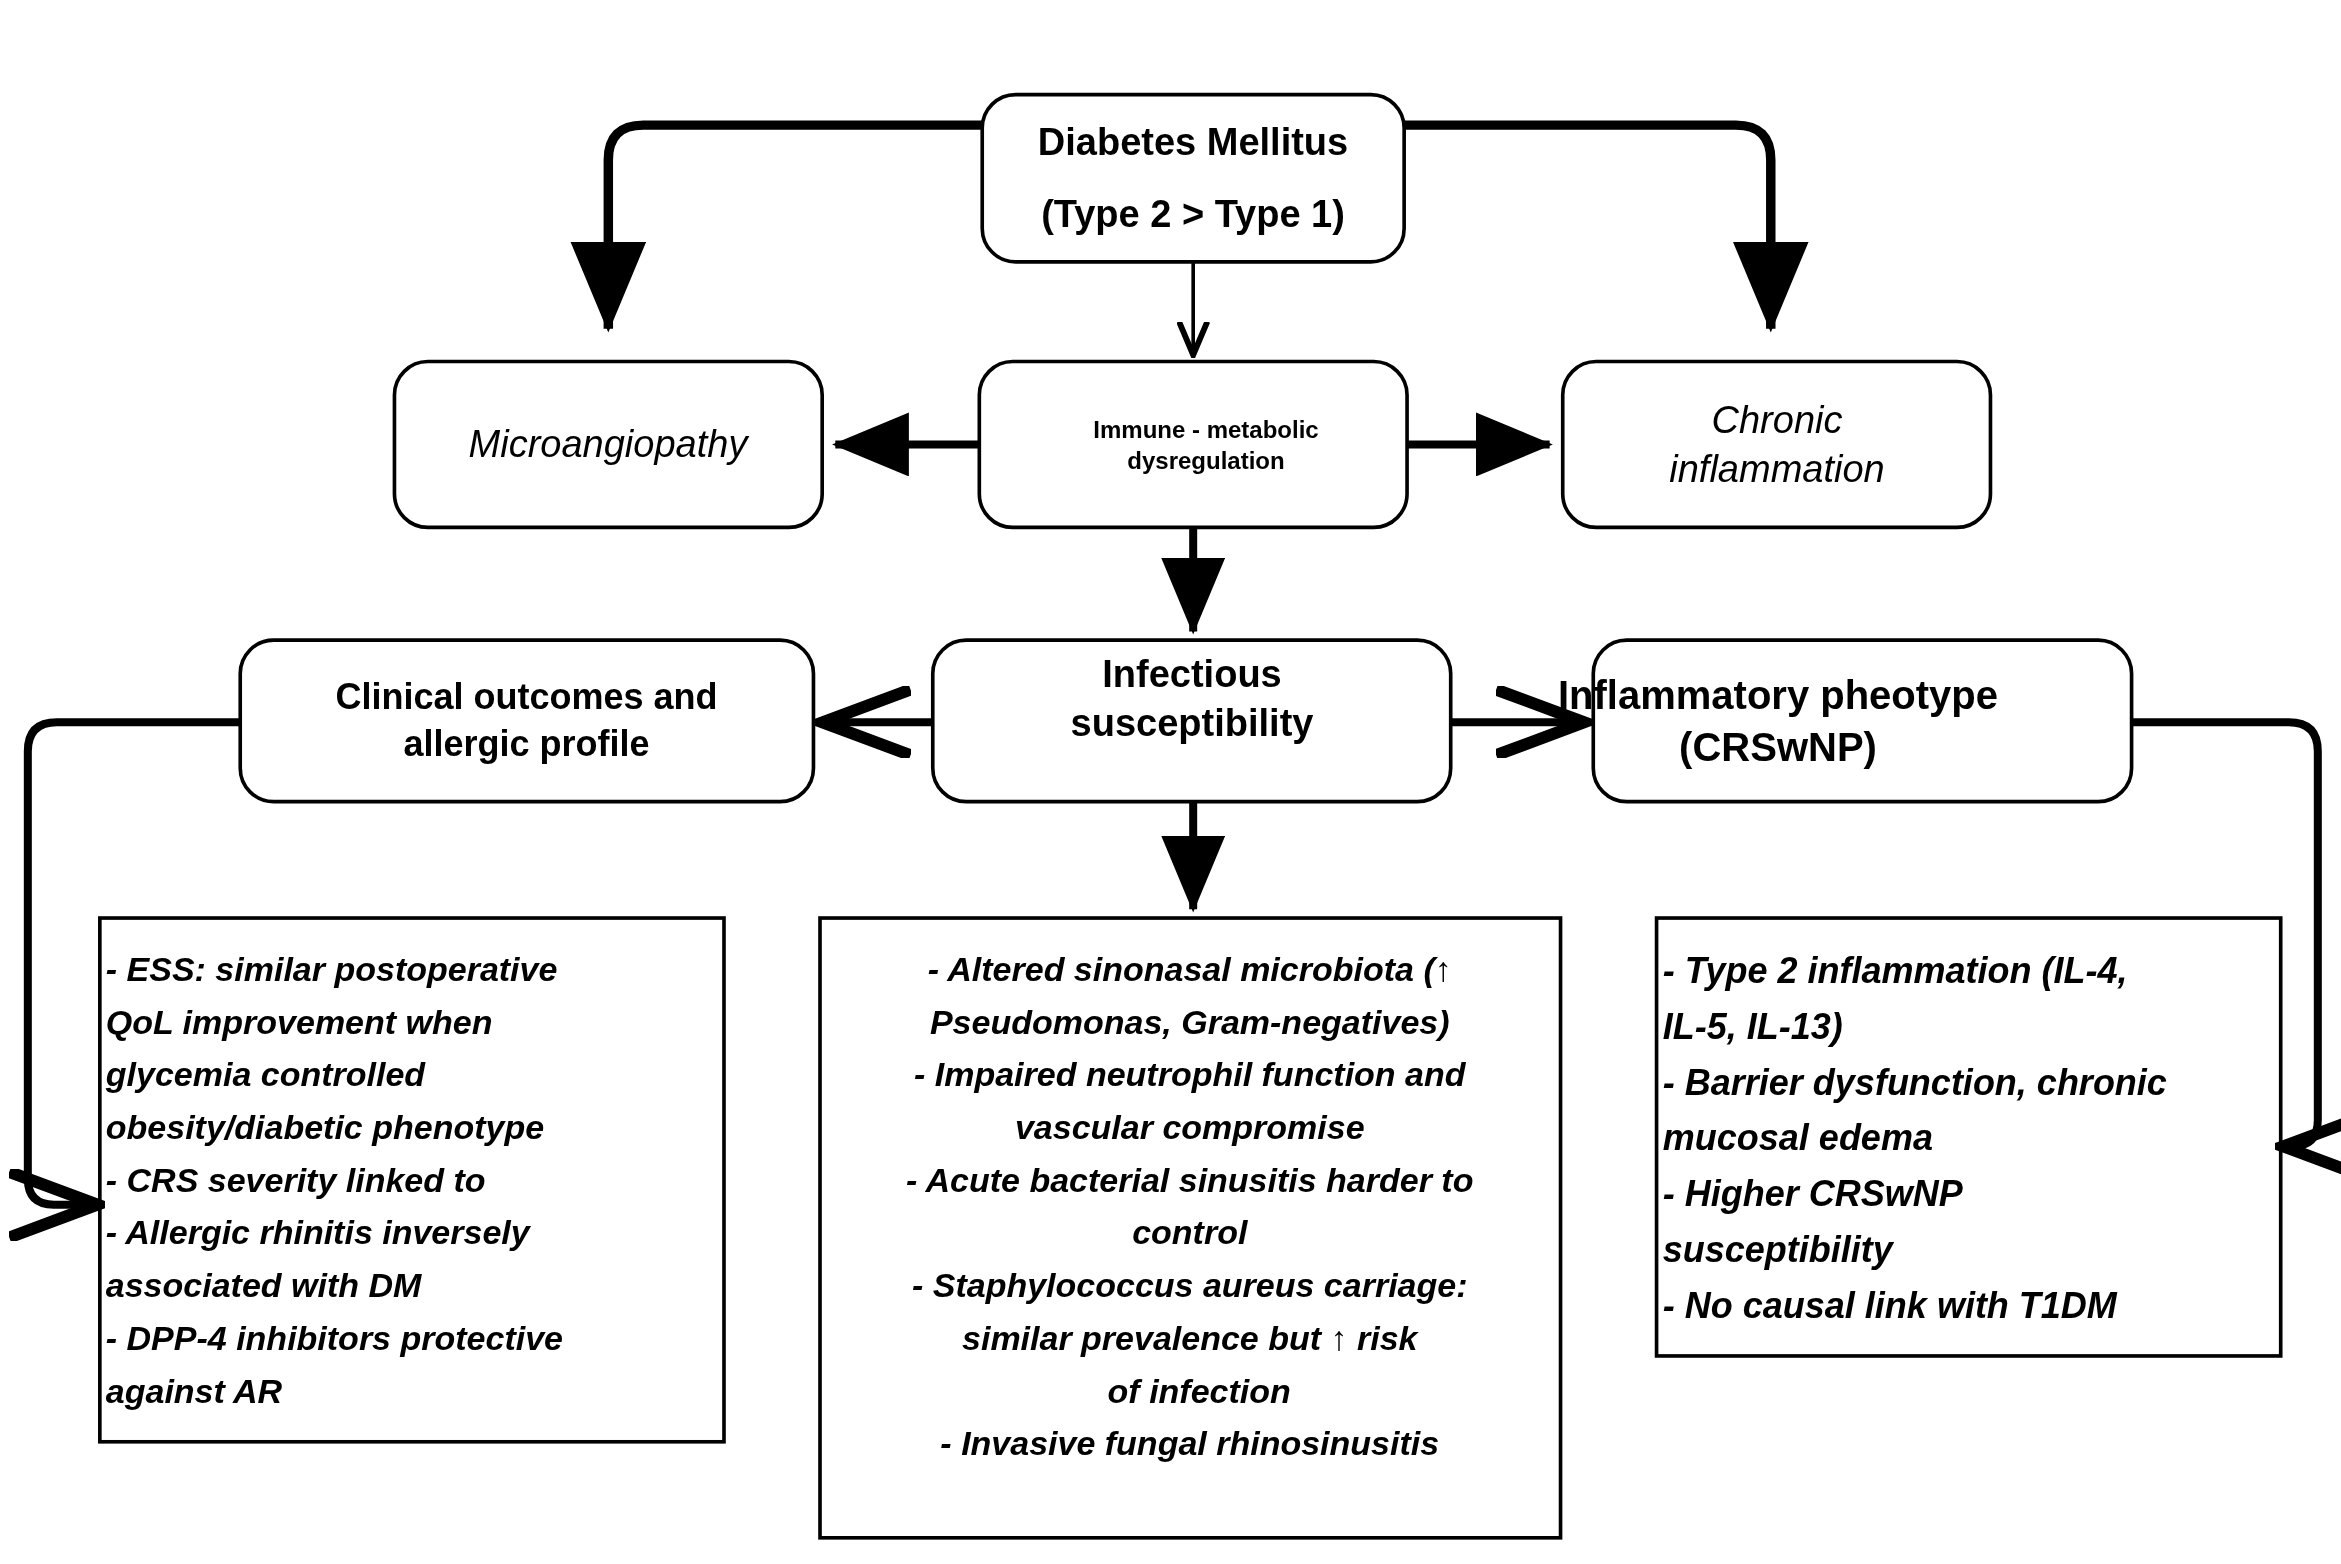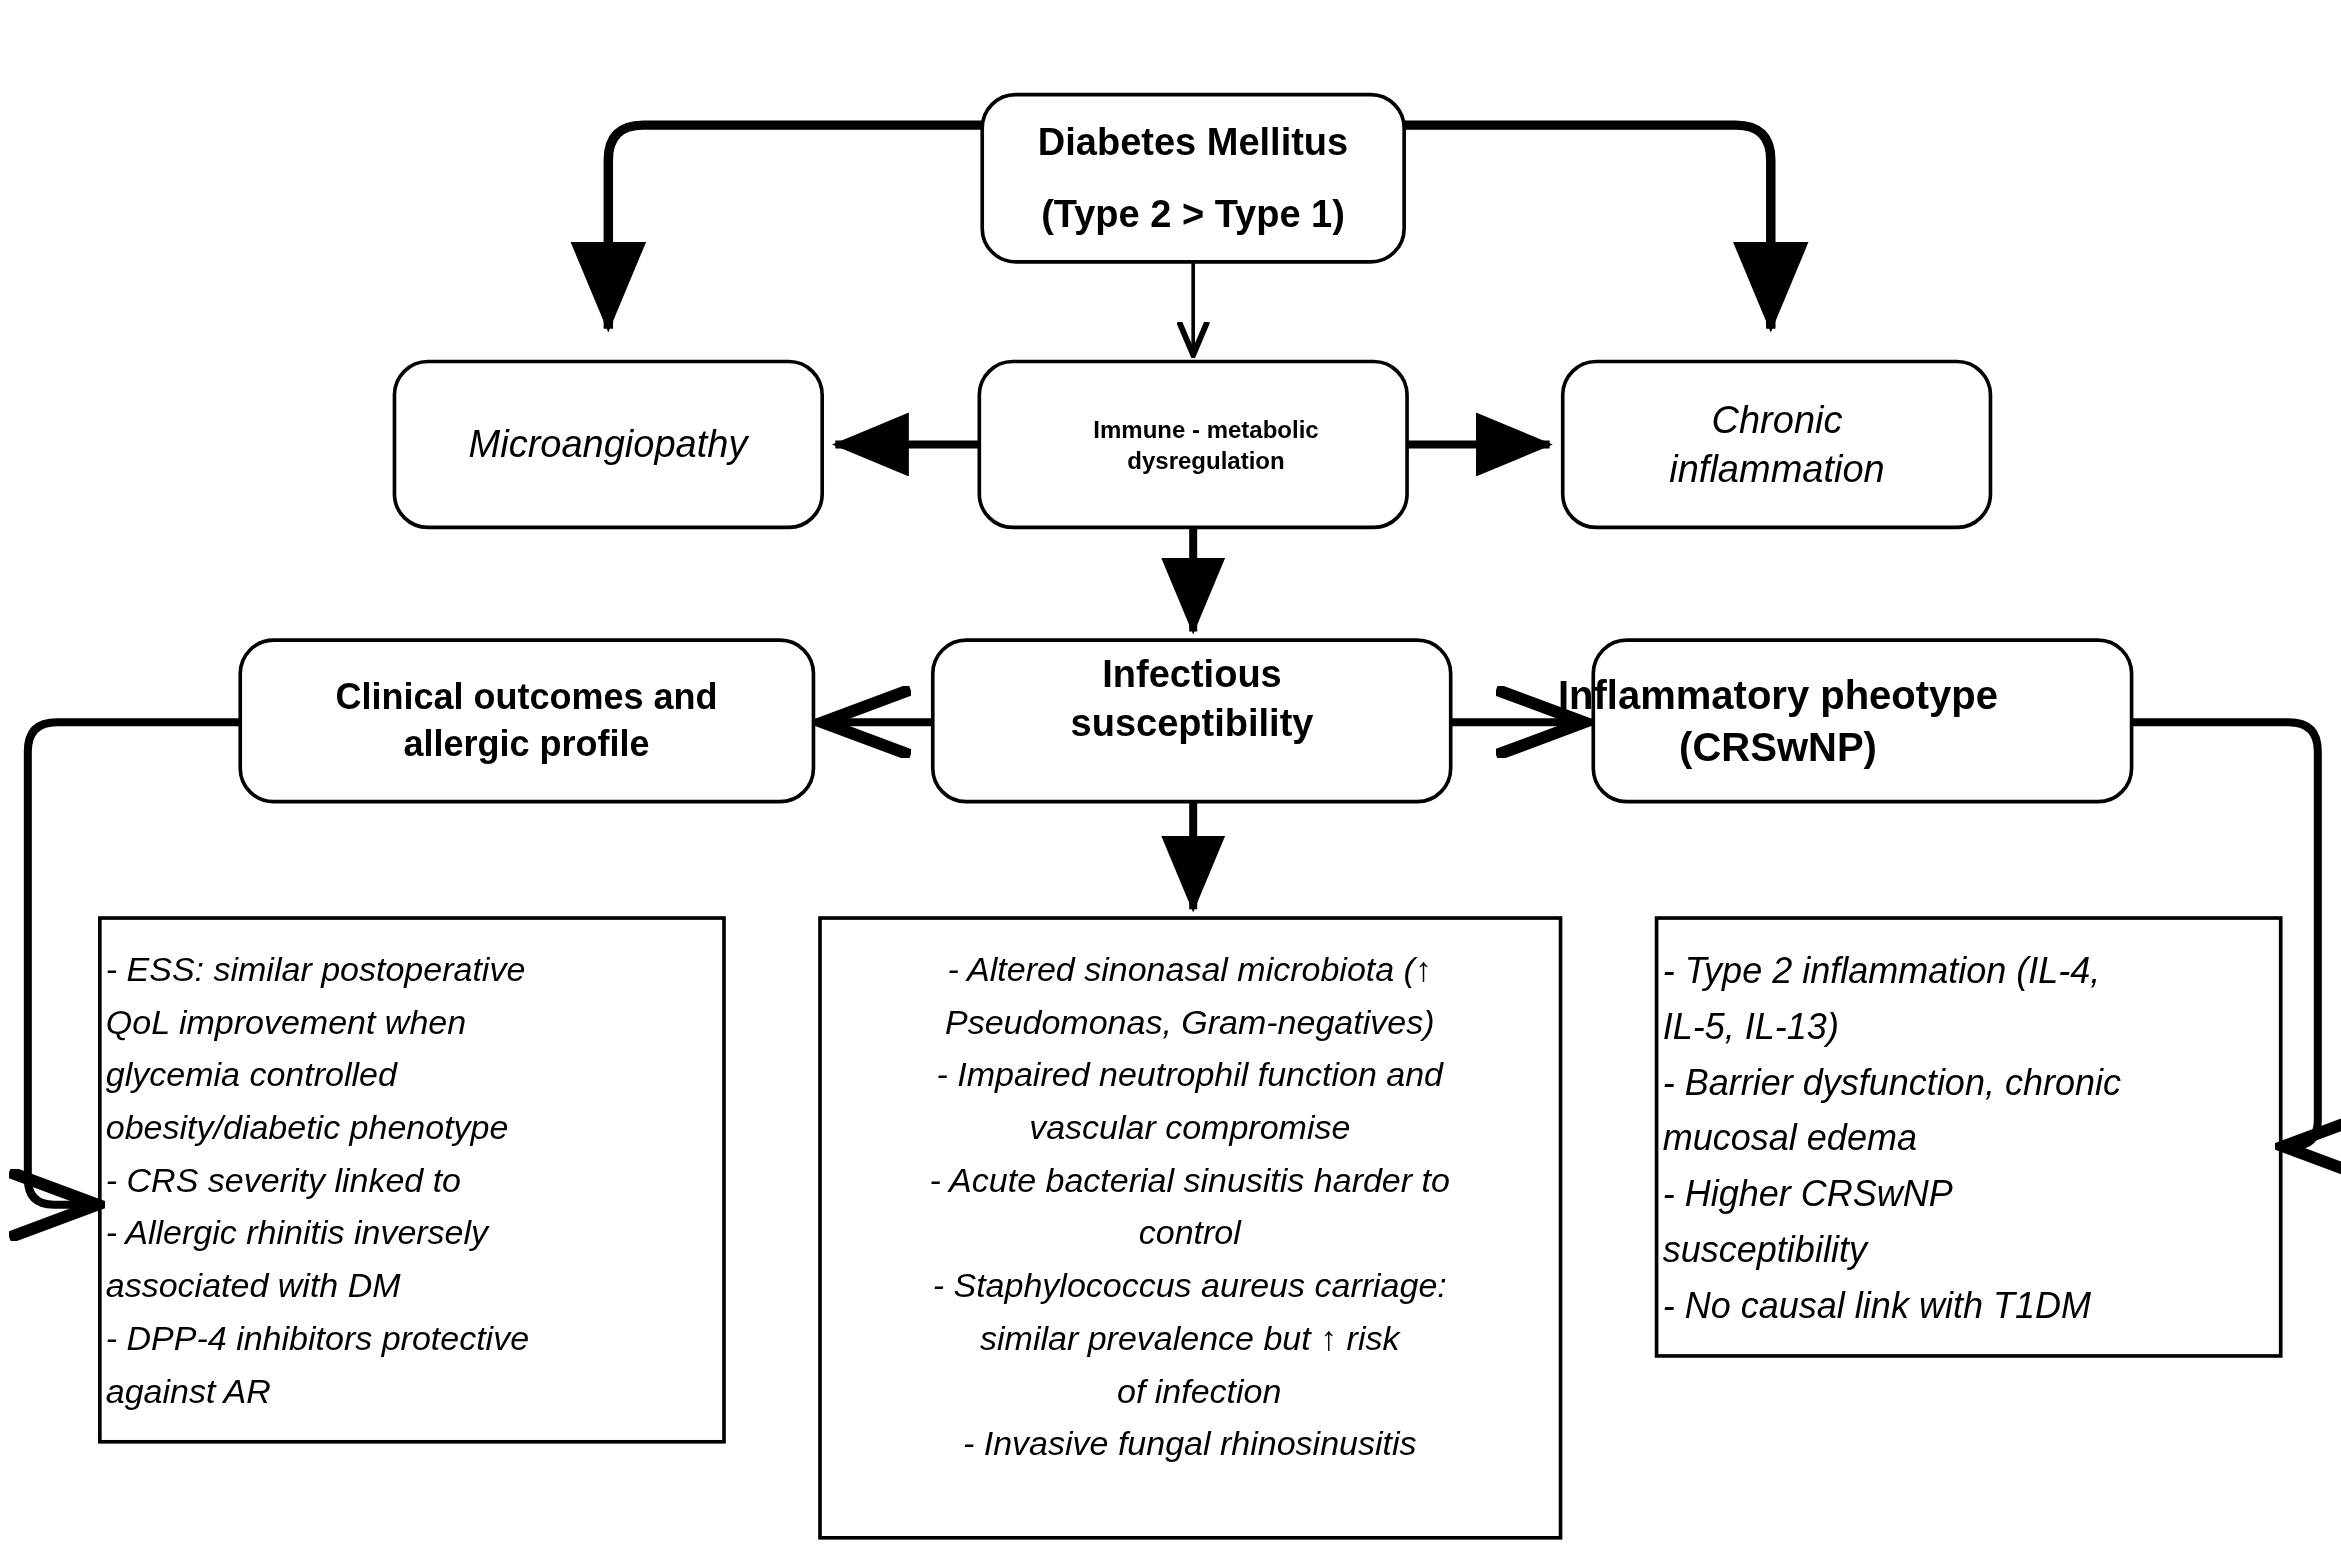--- a/index.html
+++ b/index.html
@@ -82,20 +82,21 @@
     flex-direction: column;
     justify-content: flex-start;
     color: #000000;
     pointer-events: none;
   }
   .list-box .li {
     display: block;
     font-style: italic;
     line-height: 1.55;
     white-space: pre;
+    font-weight: bold;
   }
 </style>
 </head>
 <body>
 
 <div id="canvas">
 
   <svg class="flow" viewBox="0 0 3219 2150" xmlns="http://www.w3.org/2000/svg">
     <defs>
       <marker id="arrowThick" markerWidth="10" markerHeight="8" refX="9.2" refY="4" orient="auto" markerUnits="strokeWidth">

